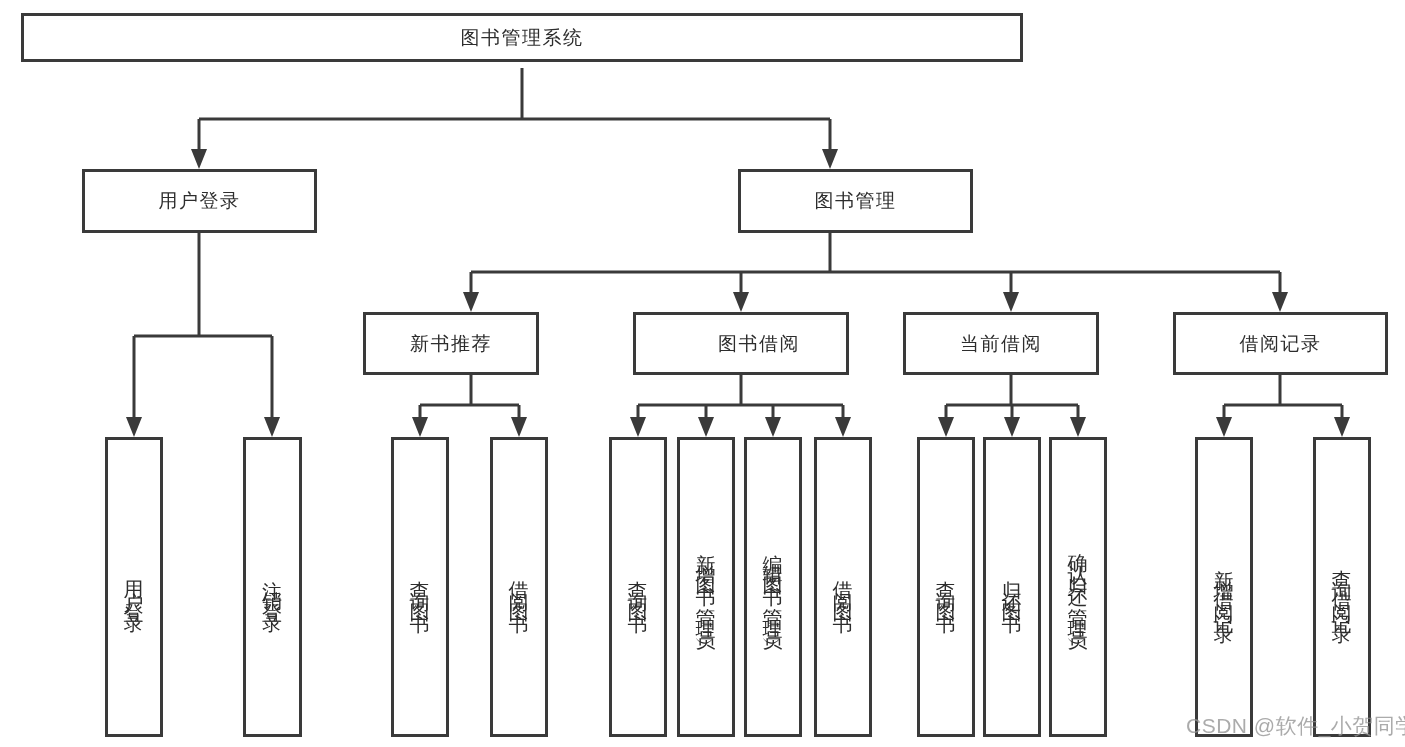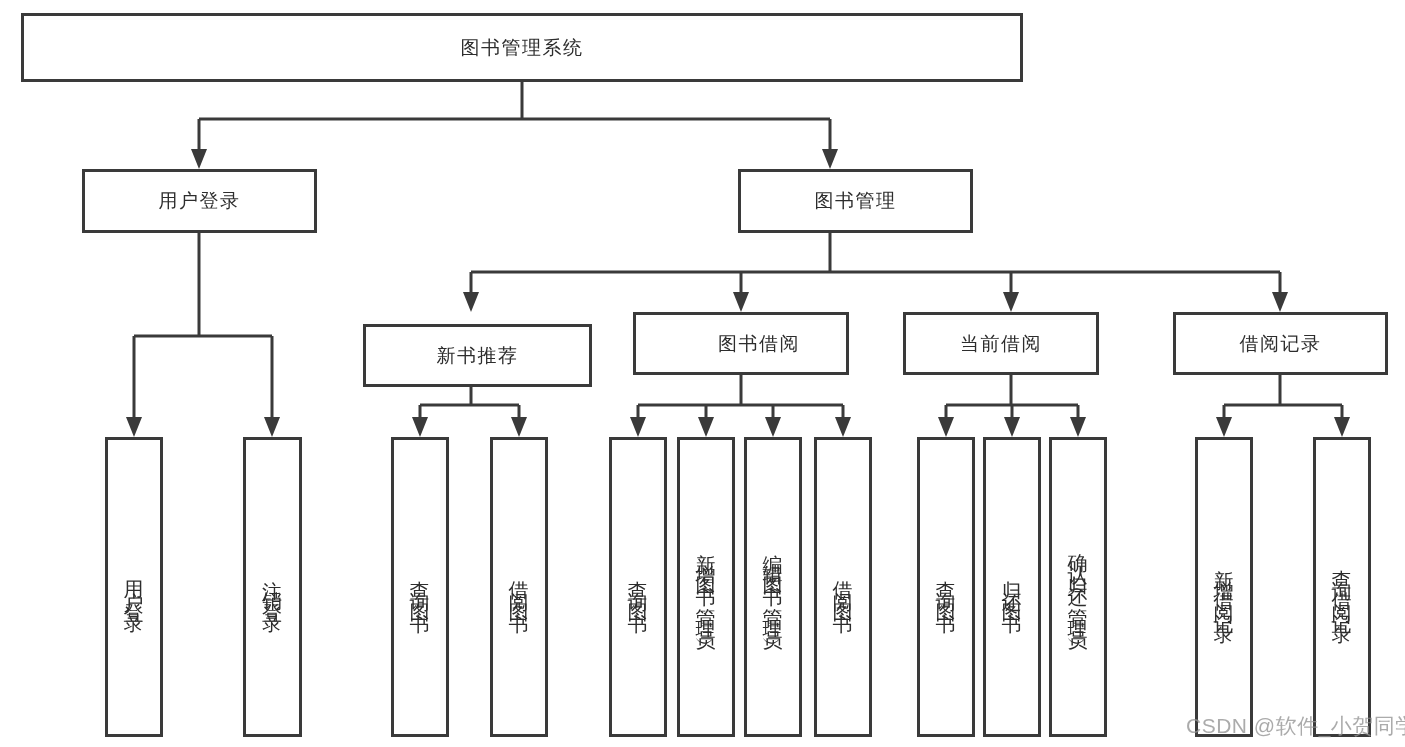--- a/index.html
+++ b/index.html
@@ -92,32 +92,32 @@
     <path d="M1011 375 V405 M946 405 H1078 M946 405 V420 M1012 405 V420 M1078 405 V420" stroke="#3a3a3a" stroke-width="3"></path>
     <polygon fill="#3a3a3a" points="938,417 954,417 946,437"></polygon>
     <polygon fill="#3a3a3a" points="1004,417 1020,417 1012,437"></polygon>
     <polygon fill="#3a3a3a" points="1070,417 1086,417 1078,437"></polygon>
 
     <path d="M1280 375 V405 M1224 405 H1342 M1224 405 V420 M1342 405 V420" stroke="#3a3a3a" stroke-width="3"></path>
     <polygon fill="#3a3a3a" points="1216,417 1232,417 1224,437"></polygon>
     <polygon fill="#3a3a3a" points="1334,417 1350,417 1342,437"></polygon>
   </svg>
 
-  <div class="node h" style="left:21px; top:13px; width:1002px; height:69px;">
+  <div class="node h" style="left:21px; top:13px; width:1002px; height:49px;">
     <span class="lbl">图书管理系统</span>
   </div>
 
   <div class="node h" style="left:82px; top:169px; width:235px; height:64px;">
     <span class="lbl">用户登录</span>
   </div>
   <div class="node h" style="left:712px; top:169px; width:235px; height:64px;margin-left:26px;">
     <span class="lbl">图书管理</span>
   </div>
 
-  <div class="node h" style="left:363px; top:312px; width:229px; height:63px;margin-top:12px;">
+  <div class="node h" style="left:363px; top:312px; width:176px; height:63px;">
     <span class="lbl">新书推荐</span>
   </div>
   <div class="node h" style="left:633px; top:312px; width:216px; height:63px;padding-left:36px;">
     <span class="lbl">图书借阅</span>
   </div>
   <div class="node h" style="left:903px; top:312px; width:196px; height:63px;">
     <span class="lbl">当前借阅</span>
   </div>
   <div class="node h" style="left:1173px; top:312px; width:215px; height:63px;">
     <span class="lbl">借阅记录</span>

